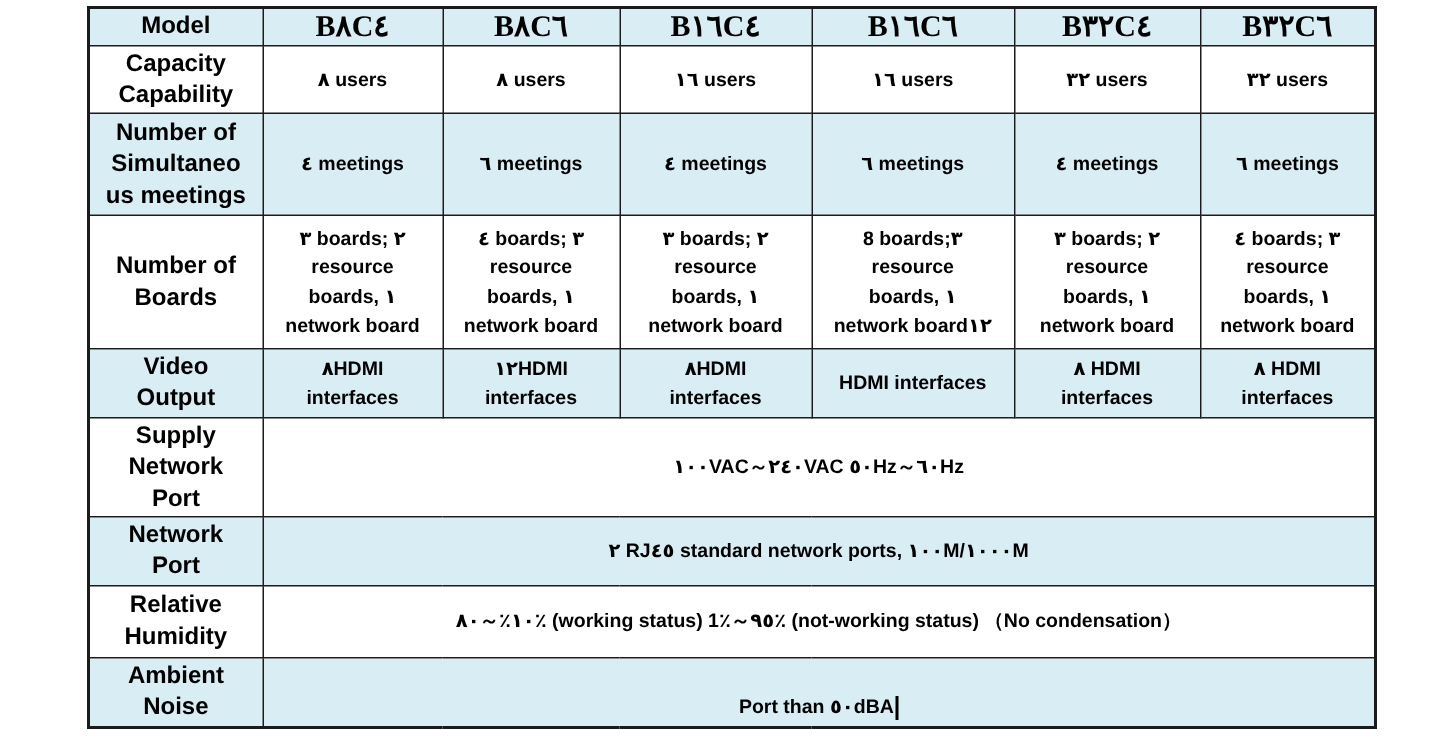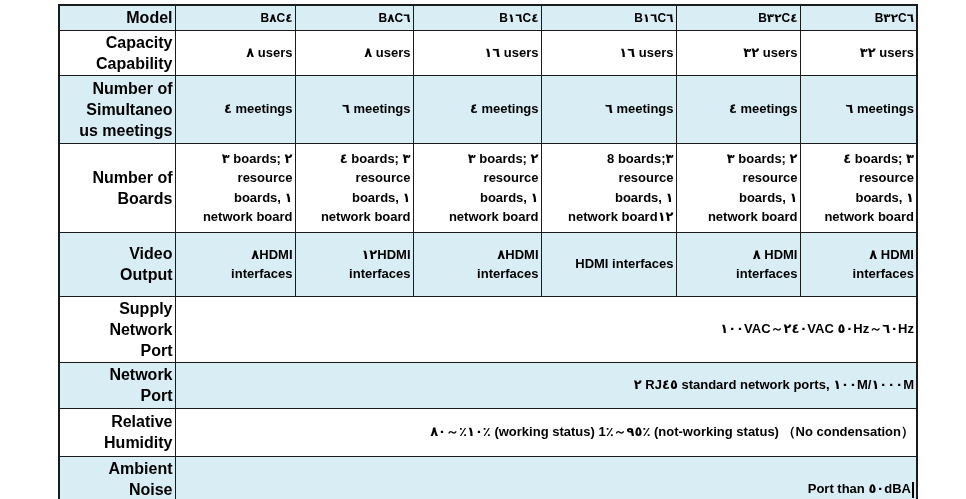--- a/index.html
+++ b/index.html
@@ -8,29 +8,29 @@
     font-family:"Liberation Sans","DejaVu Sans",sans-serif;
     font-weight:bold;color:#000;
   }
   table.spec{
     position:absolute;left:58px;top:4px;
     border-collapse:collapse;table-layout:fixed;
     border:2.5px solid #1b1b1b;
   }
   td{
     border:1.6px solid #1b1b1b;
-    text-align:right;vertical-align:middle;
+    text-align:center;vertical-align:middle;
     white-space:pre-line;
     padding:1px 2px;
     overflow:hidden;
   }
   tr.blue td{background:#d9edf4;}
   tr.white td{background:#ffffff;}
   td.lbl{font-size:16px;line-height:21px;}
-  td.hdr{font-size:12px;line-height:20px;}
+  td.hdr{font-size:20px;line-height:20px;font-family:Liberation Serif, serif;}
   td.val{font-size:13px;line-height:19.5px;}
   .caret{
     display:inline-block;width:0;height:16px;
     border-left:2px solid #000;margin-left:1px;
     vertical-align:middle;
   }
 </style>
 </head>
 <body>
 
@@ -101,21 +101,21 @@
     <td class="val">٣ boards; ٢
 resource
 boards, ١
 network board</td>
     <td class="val">٤ boards; ٣
 resource
 boards, ١
 network board</td>
   </tr>
 
-  <tr class="blue" style="height:64px">
+  <tr class="blue" style="height:46px">
     <td class="lbl">Video
 Output</td>
     <td class="val">٨HDMI
 interfaces</td>
     <td class="val">١٢HDMI
 interfaces</td>
     <td class="val">٨HDMI
 interfaces</td>
     <td class="val">HDMI interfaces</td>
     <td class="val">٨ HDMI

